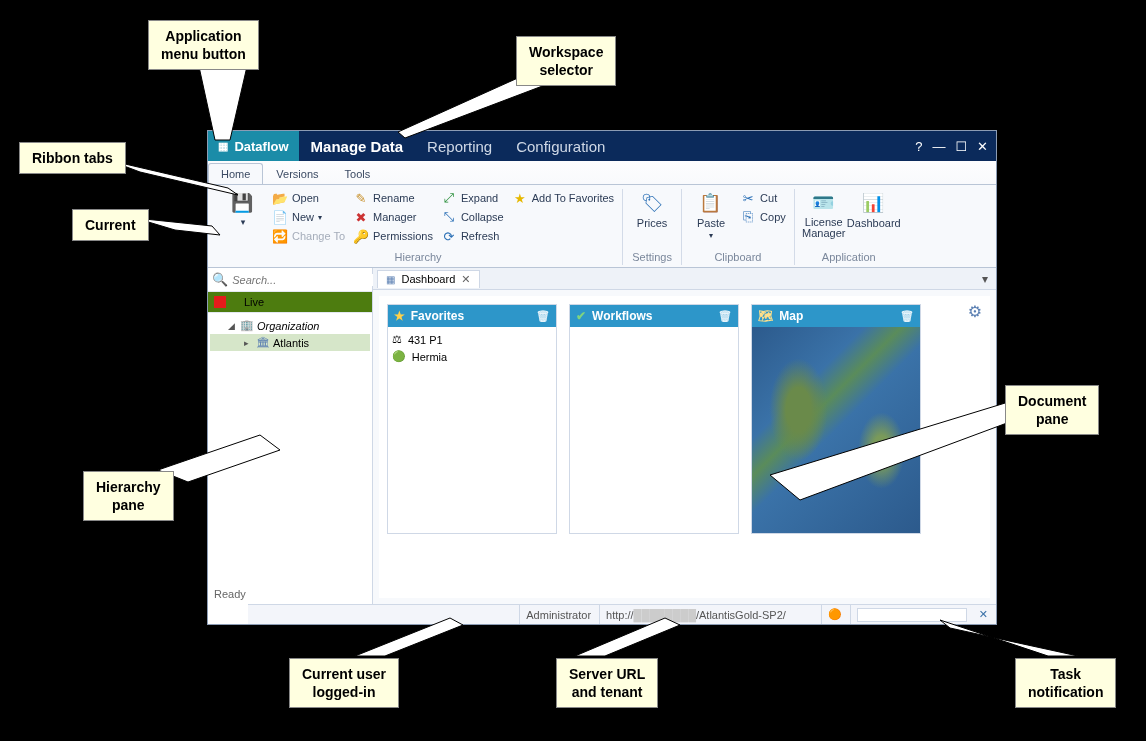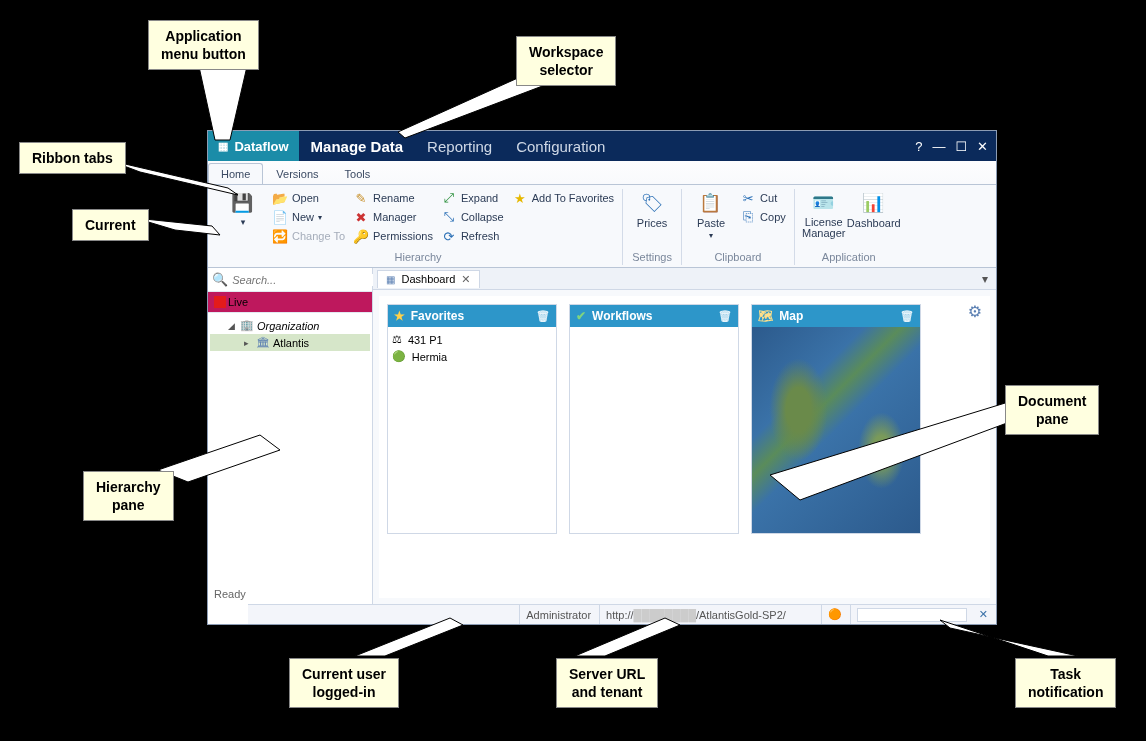--- a/index.html
+++ b/index.html
@@ -36,21 +36,21 @@
   .small-btn .ic { width: 16px; height: 16px; display: inline-flex; align-items: center; justify-content: center; font-size: 13px; }
   .disabled { color: #a5adba; }
   
   .content { flex: 1; display: flex; min-height: 0; }
   .sidebar { width: 165px; border-right: 1px solid #cfd8e6; background: #fff; display: flex; flex-direction: column; }
   .search-row { display: flex; align-items: center; padding: 4px; border-bottom: 1px solid #e3e8f1; gap: 4px; }
   .search-row .sic { color: #4a6; font-size: 13px; }
   .search-input { flex: 1; border: none; font-size: 11px; color: #888; outline: none; font-style: italic; }
   .search-opt { color: #1b8ca8; cursor: pointer; font-size: 12px; }
   .collapse-btn { color: #1b8ca8; cursor: pointer; padding: 0 2px; }
-  .live-row { display: flex; align-items: center; gap: 2px; padding: 4px 6px; background: #be185d; border-bottom: 1px solid #e3e8f1; font-size: 11px; }
+  .live-row { display: flex; align-items: center; gap: 18px; padding: 4px 6px; background: #4d7c0f; border-bottom: 1px solid #e3e8f1; font-size: 11px; }
   .live-sq { width: 12px; height: 12px; background: #e31b1b; }
   .tree { padding: 4px 2px; font-size: 11px; }
   .tree-row { display: flex; align-items: center; gap: 3px; padding: 2px 2px; cursor: pointer; }
   .tree-row.indent1 { padding-left: 18px; }
   .tree-row.indent2 { padding-left: 34px; }
   .tree-row.sel { background: #d6e6c9; }
   .tog { width: 9px; font-size: 9px; color: #555; }
   .tic { width: 14px; text-align: center; }
   .ready { padding: 4px 6px; color: #666; font-size: 11px; }
   

